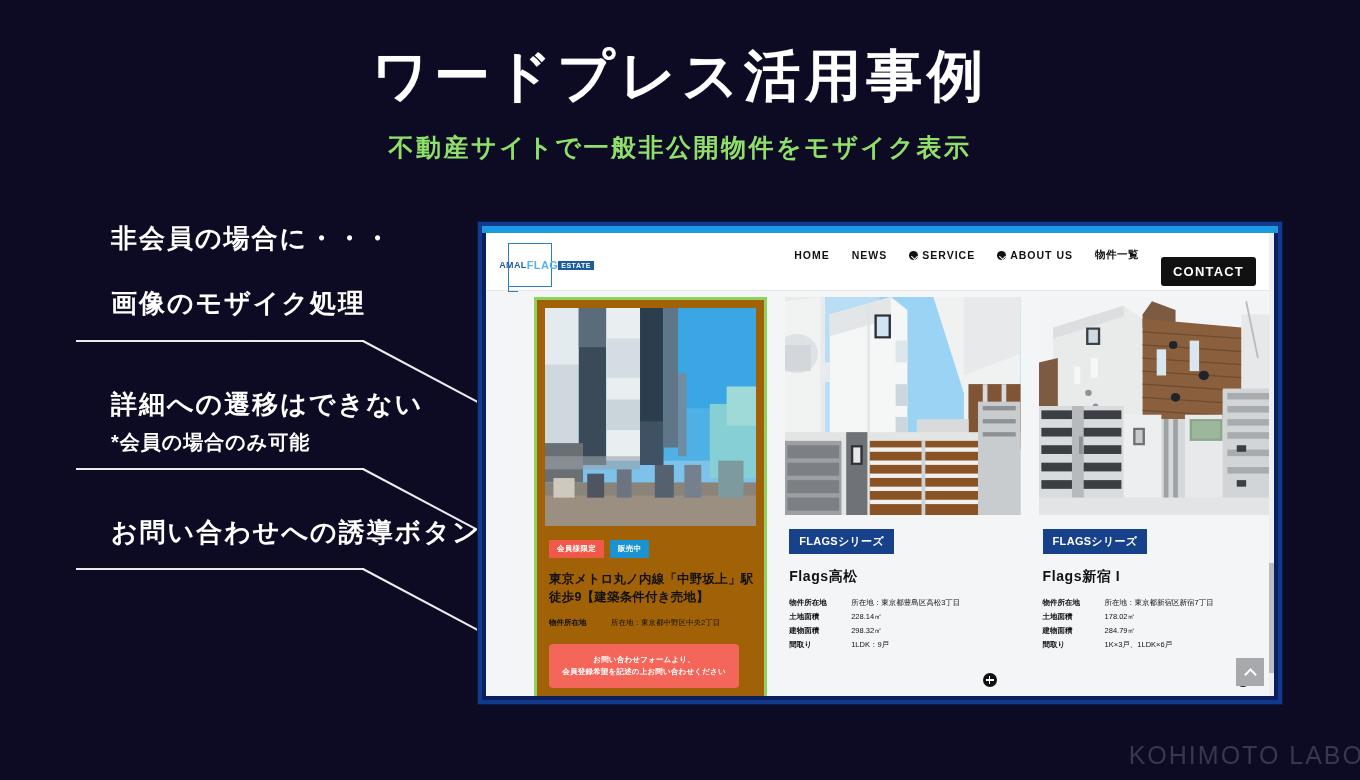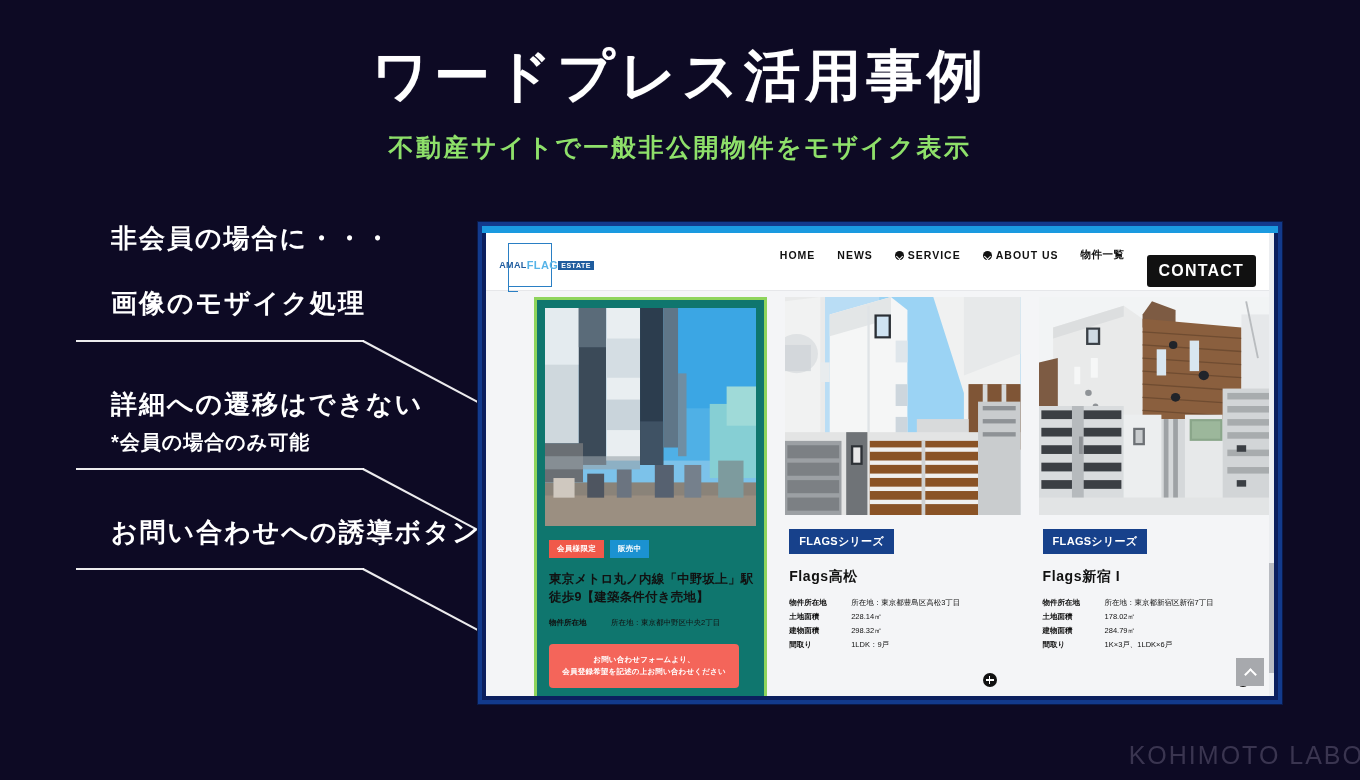--- a/index.html
+++ b/index.html
@@ -127,31 +127,31 @@
     background: #111; position: relative; flex: none;
   }
   .caret::after {
     content: ""; position: absolute; left: 2.5px; top: 3px;
     width: 4px; height: 4px;
     border-left: 1.2px solid #fff; border-bottom: 1.2px solid #fff;
     transform: rotate(-45deg);
   }
   .nav-cta {
     background: #111; color: #fff;
-    font-size: 16px; font-weight: 700; letter-spacing: 1.2px;
+    font-size: 13px; font-weight: 700; letter-spacing: 1.2px;
     padding: 7px 12px; border-radius: 3px; white-space: nowrap; margin-top: 32px;
   }
 
   
   .cards {
     position: relative; display: flex; gap: 0; padding: 6px 0 0 0;
   }
   .card {
     position: relative; width: 243px; margin-left: 20px;
-    background: #0f766e;
+    background: #a16207;
   }
   .card.highlight {
     border: 3px solid #8ed45c;
     width: 240px; margin-left: 48px; padding: 8px 8px 10px 8px;
   }
   .card.plain { margin-left: 18px; padding: 0; background: transparent; }
   .card.plain:first-of-type { margin-left: 18px; }
 
   .thumb { width: 100%; height: 218px; position: relative; overflow: hidden; }
 

